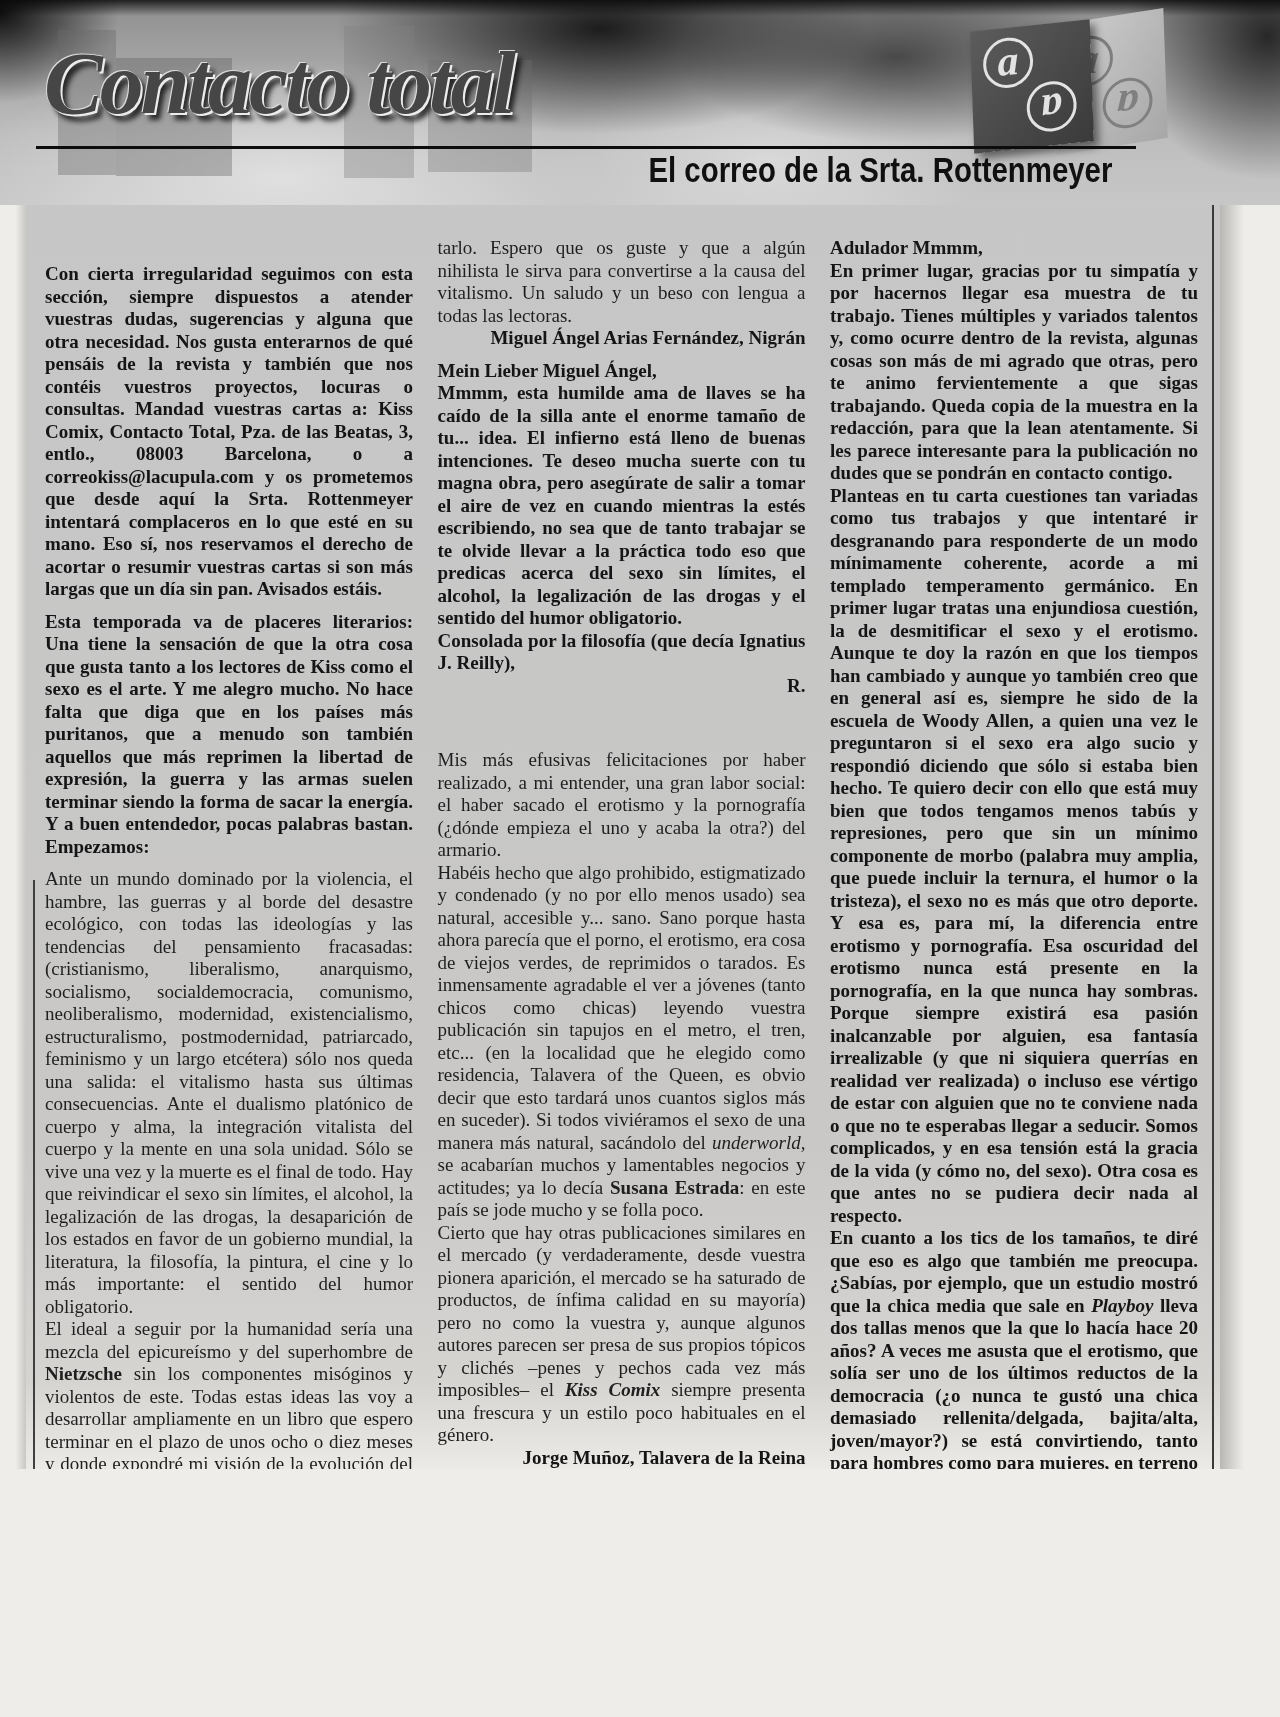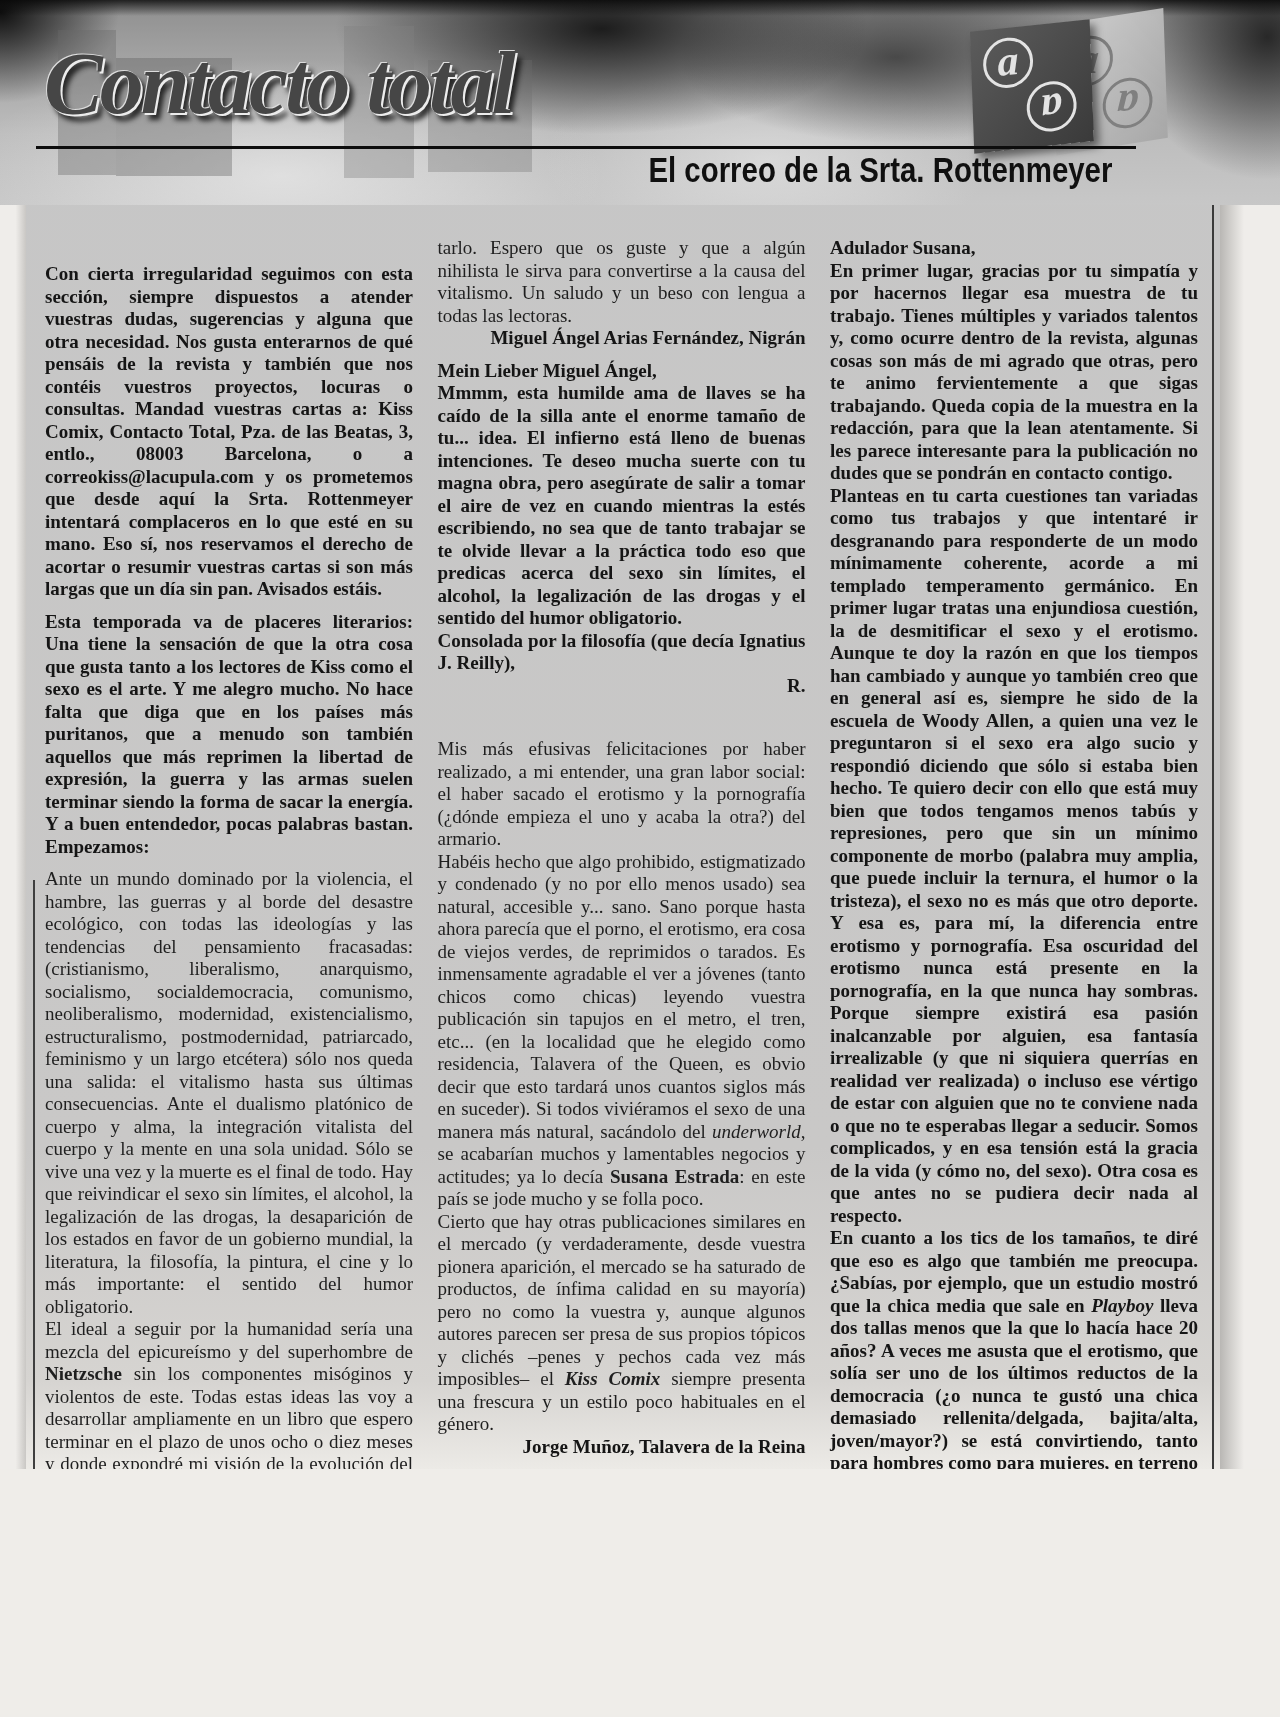--- a/index.html
+++ b/index.html
@@ -58,21 +58,21 @@
   .content{position:absolute; z-index:3; left:33px; top:205px; width:1181px; height:1425px;
      box-sizing:border-box; border-right:2px solid #3a3a3a; border-bottom:3px solid #111;
      display:flex; justify-content:space-between; gap:24px; padding:32px 14px 0 12px; overflow:hidden;}
   .frame-left{position:absolute; z-index:3; left:33px; top:880px; width:2px; height:753px; background:#3f3f3f;}
   .col{width:368px; color:#1f1f1f; font-size:19px; line-height:22.5px; text-align:justify;}
   .col-first{padding-top:26px;}
   .blk{margin:0; text-align:justify;}
   .blk.b{font-weight:700; color:#151515;}
   .blk.ar{text-align:right;}
   .gap-1{margin-top:10px;}
-  .gap-2{margin-top:41px;}
+  .gap-2{margin-top:52px;}
   .sb{font-weight:700;}
   .si{font-style:italic;margin-top:11px;}
 
   
   .footer{position:absolute; z-index:5; left:34px; top:1644px; display:flex; align-items:baseline;}
   .pagenum{display:inline-block; font:700 26px/1 "Liberation Sans", sans-serif; color:#000;
      border-left:6px solid #000; border-bottom:4px solid #000; padding:3px 12px 3px 7px;margin-top:48px;}
   .mag{margin-left:26px; font:italic 700 17px/1 "Liberation Serif", serif; color:#1a1a1a;}
 </style>
 </head>
@@ -118,21 +118,21 @@
         <p class="blk b gap-1">Mein Lieber Miguel Ángel,</p>
         <p class="blk b">Mmmm, esta humilde ama de llaves se ha caído de la silla ante el enorme tamaño de tu... idea. El infierno está lleno de buenas intenciones. Te deseo mucha suerte con tu magna obra, pero asegúrate de salir a tomar el aire de vez en cuando mientras la estés escribiendo, no sea que de tanto trabajar se te olvide llevar a la práctica todo eso que predicas acerca del sexo sin límites, el alcohol, la legalización de las drogas y el sentido del humor obligatorio.</p>
         <p class="blk b">Consolada por la filosofía (que decía Ignatius J. Reilly),</p>
         <p class="blk b ar">R.</p>
         <p class="blk r gap-2">Mis más efusivas felicitaciones por haber realizado, a mi entender, una gran labor social: el haber sacado el erotismo y la pornografía (¿dónde empieza el uno y acaba la otra?) del armario.</p>
         <p class="blk r">Habéis hecho que algo prohibido, estigmatizado y condenado (y no por ello menos usado) sea natural, accesible y... sano. Sano porque hasta ahora parecía que el porno, el erotismo, era cosa de viejos verdes, de reprimidos o tarados. Es inmensamente agradable el ver a jóvenes (tanto chicos como chicas) leyendo vuestra publicación sin tapujos en el metro, el tren, etc... (en la localidad que he elegido como residencia, Talavera of the Queen, es obvio decir que esto tardará unos cuantos siglos más en suceder). Si todos viviéramos el sexo de una manera más natural, sacándolo del <span class="si">underworld</span>, se acabarían muchos y lamentables negocios y actitudes; ya lo decía <span class="sb">Susana Estrada</span>: en este país se jode mucho y se folla poco.</p>
         <p class="blk r">Cierto que hay otras publicaciones similares en el mercado (y verdaderamente, desde vuestra pionera aparición, el mercado se ha saturado de productos, de ínfima calidad en su mayoría) pero no como la vuestra y, aunque algunos autores parecen ser presa de sus propios tópicos y clichés –penes y pechos cada vez más imposibles– el <span class="sb si">Kiss Comix</span> siempre presenta una frescura y un estilo poco habituales en el género.</p>
         <p class="blk b ar">Jorge Muñoz, Talavera de la Reina</p>
       </div>
     <div class="col">
-        <p class="blk b">Adulador Susana,</p>
+        <p class="blk b">Adulador Mmmm,</p>
         <p class="blk b">En primer lugar, gracias por tu simpatía y por hacernos llegar esa muestra de tu trabajo. Tienes múltiples y variados talentos y, como ocurre dentro de la revista, algunas cosas son más de mi agrado que otras, pero te animo fervientemente a que sigas trabajando. Queda copia de la muestra en la redacción, para que la lean atentamente. Si les parece interesante para la publicación no dudes que se pondrán en contacto contigo.</p>
         <p class="blk b">Planteas en tu carta cuestiones tan variadas como tus trabajos y que intentaré ir desgranando para responderte de un modo mínimamente coherente, acorde a mi templado temperamento germánico. En primer lugar tratas una enjundiosa cuestión, la de desmitificar el sexo y el erotismo. Aunque te doy la razón en que los tiempos han cambiado y aunque yo también creo que en general así es, siempre he sido de la escuela de Woody Allen, a quien una vez le preguntaron si el sexo era algo sucio y respondió diciendo que sólo si estaba bien hecho. Te quiero decir con ello que está muy bien que todos tengamos menos tabús y represiones, pero que sin un mínimo componente de morbo (palabra muy amplia, que puede incluir la ternura, el humor o la tristeza), el sexo no es más que otro deporte. Y esa es, para mí, la diferencia entre erotismo y pornografía. Esa oscuridad del erotismo nunca está presente en la pornografía, en la que nunca hay sombras. Porque siempre existirá esa pasión inalcanzable por alguien, esa fantasía irrealizable (y que ni siquiera querrías en realidad ver realizada) o incluso ese vértigo de estar con alguien que no te conviene nada o que no te esperabas llegar a seducir. Somos complicados, y en esa tensión está la gracia de la vida (y cómo no, del sexo). Otra cosa es que antes no se pudiera decir nada al respecto.</p>
         <p class="blk b">En cuanto a los tics de los tamaños, te diré que eso es algo que también me preocupa. ¿Sabías, por ejemplo, que un estudio mostró que la chica media que sale en <span class="si">Playboy</span> lleva dos tallas menos que la que lo hacía hace 20 años? A veces me asusta que el erotismo, que solía ser uno de los últimos reductos de la democracia (¿o nunca te gustó una chica demasiado rellenita/delgada, bajita/alta, joven/mayor?) se está convirtiendo, tanto para hombres como para mujeres, en terreno de supermodelos. Si fuera así, nos habríamos extinguido ya como raza.</p>
         <p class="blk b">Lametones variados,</p>
         <p class="blk b ar gap-1">R.</p>
       </div>
   </div>
   <div class="frame-left"></div>
 
   <div class="footer">

